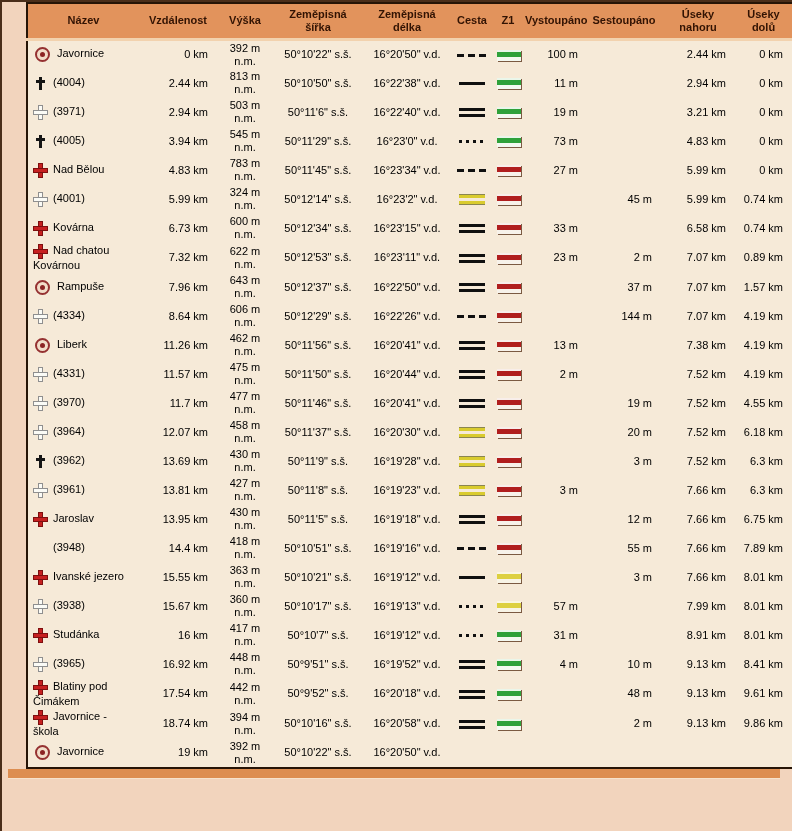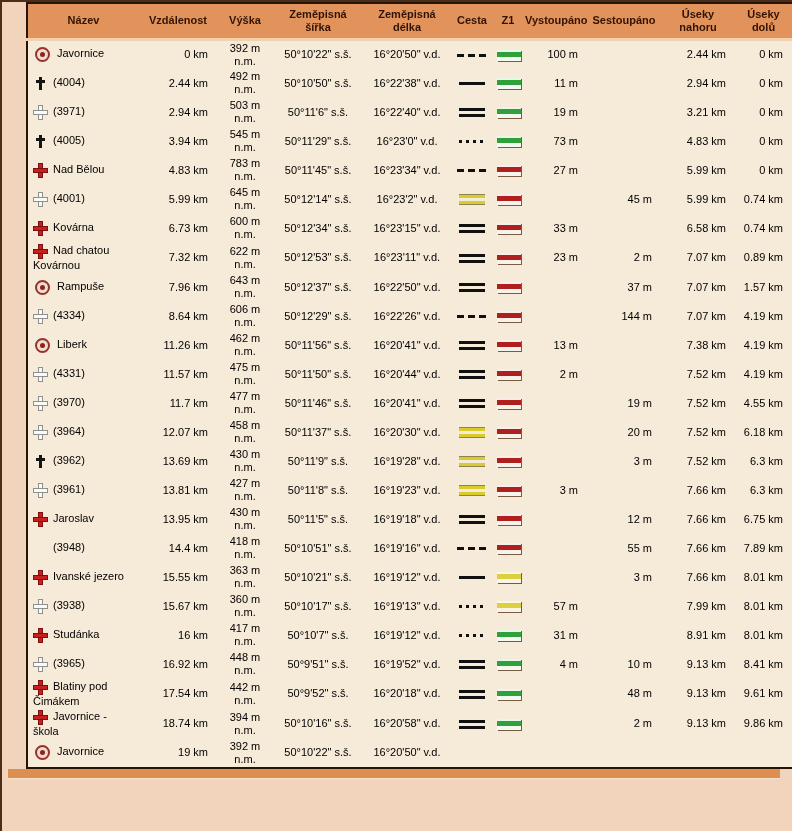--- a/index.html
+++ b/index.html
@@ -123,21 +123,21 @@
           <td class="cc"><span class="flag flag-green"></span></td>
           <td class="cr">100 m</td>
           <td class="cr"></td>
           <td class="cr">2.44 km</td>
           <td class="cr">0 km</td>
         </tr>
         <tr>
           <td class="cl"><span class="wicon cross"></span><span>(4004)</span></td>
           <td class="cr">2.44 km</td>
           <td class="cc elev">
-            <div>492 m</div>
+            <div>813 m</div>
             <div>n.m.</div>
           </td>
           <td class="cc">50°10'50" s.š.</td>
           <td class="cc">16°22'38" v.d.</td>
           <td class="cc"><span class="ln ln-solid"></span></td>
           <td class="cc"><span class="flag flag-green"></span></td>
           <td class="cr">11 m</td>
           <td class="cr"></td>
           <td class="cr">2.94 km</td>
           <td class="cr">0 km</td>
@@ -187,21 +187,21 @@
           <td class="cc"><span class="flag flag-red"></span></td>
           <td class="cr">27 m</td>
           <td class="cr"></td>
           <td class="cr">5.99 km</td>
           <td class="cr">0 km</td>
         </tr>
         <tr>
           <td class="cl"><span class="wicon wcross"></span><span>(4001)</span></td>
           <td class="cr">5.99 km</td>
           <td class="cc elev">
-            <div>645 m</div>
+            <div>324 m</div>
             <div>n.m.</div>
           </td>
           <td class="cc">50°12'14" s.š.</td>
           <td class="cc">16°23'2" v.d.</td>
           <td class="cc"><span class="ln ln-double_yellow"></span></td>
           <td class="cc"><span class="flag flag-red"></span></td>
           <td class="cr"></td>
           <td class="cr">45 m</td>
           <td class="cr">5.99 km</td>
           <td class="cr">0.74 km</td>

